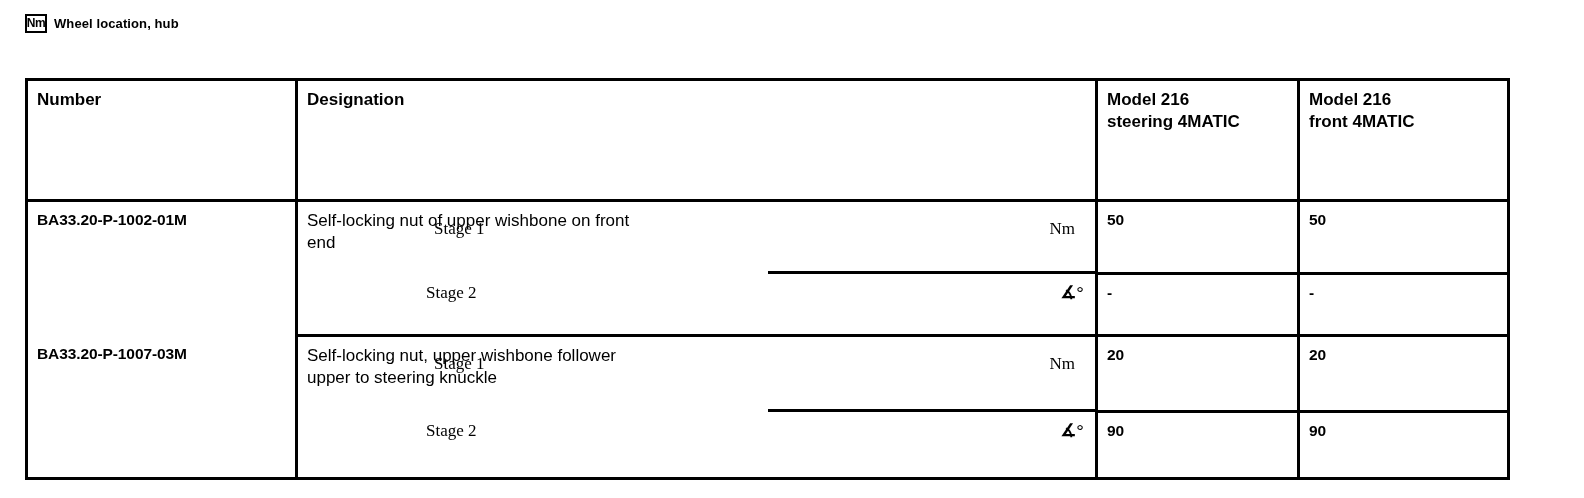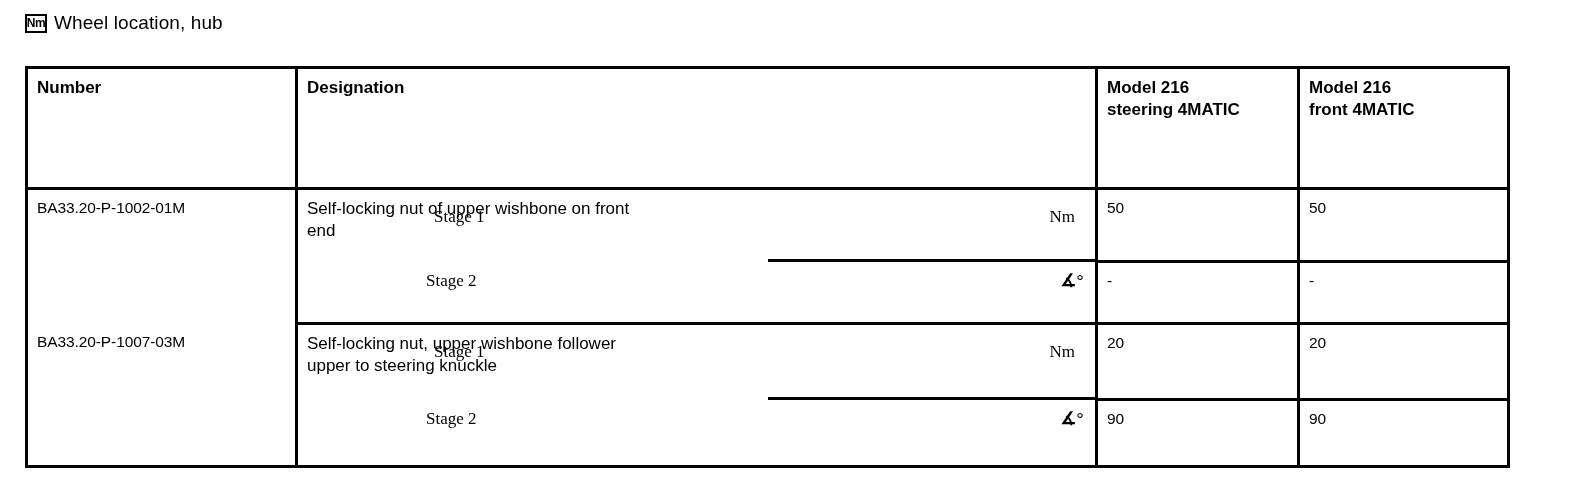--- a/index.html
+++ b/index.html
@@ -33,39 +33,40 @@
     height: 19px;
     border: 2px solid #000;
     font-size: 12px;
     font-weight: bold;
     line-height: 1;
     letter-spacing: -0.4px;
     box-sizing: border-box;
     font-family: "Liberation Sans", sans-serif;
   }
   .title-text {
-    font-size: 19px;
-    font-weight: normal;
+    font-size: 13px;
+    font-weight: bold;
     letter-spacing: 0.1px;
     white-space: nowrap;
   }
 
   
   .tbl-wrap {
     position: absolute;
     left: 25px;
     top: 66px;
     width: 1482px;
     height: 399px;
   }
   table.spec {
     border-collapse: collapse;
     width: 1482px;
     height: 399px;
     table-layout: fixed;
+    margin-top: 12px;
   }
   table.spec td {
     vertical-align: top;
     padding: 0;
     border: 0;
   }
 
   
   .frame-t { border-top: 3px solid #000 !important; }
   .frame-b { border-bottom: 3px solid #000 !important; }
@@ -86,21 +87,21 @@
     font-weight: bold;
     line-height: 1.32;
   }
   .bdy {
     font-size: 17px;
     font-weight: normal;
     line-height: 1.32;
   }
   .num-cell {
     font-size: 15.5px;
-    font-weight: normal;
+    font-weight: bold;
     line-height: 1.3;
     letter-spacing: -0.1px;
   }
 
   
   .stage-line {
     display: flex;
     align-items: baseline;
     padding: 8px 12px 0 0;
     box-sizing: border-box;

